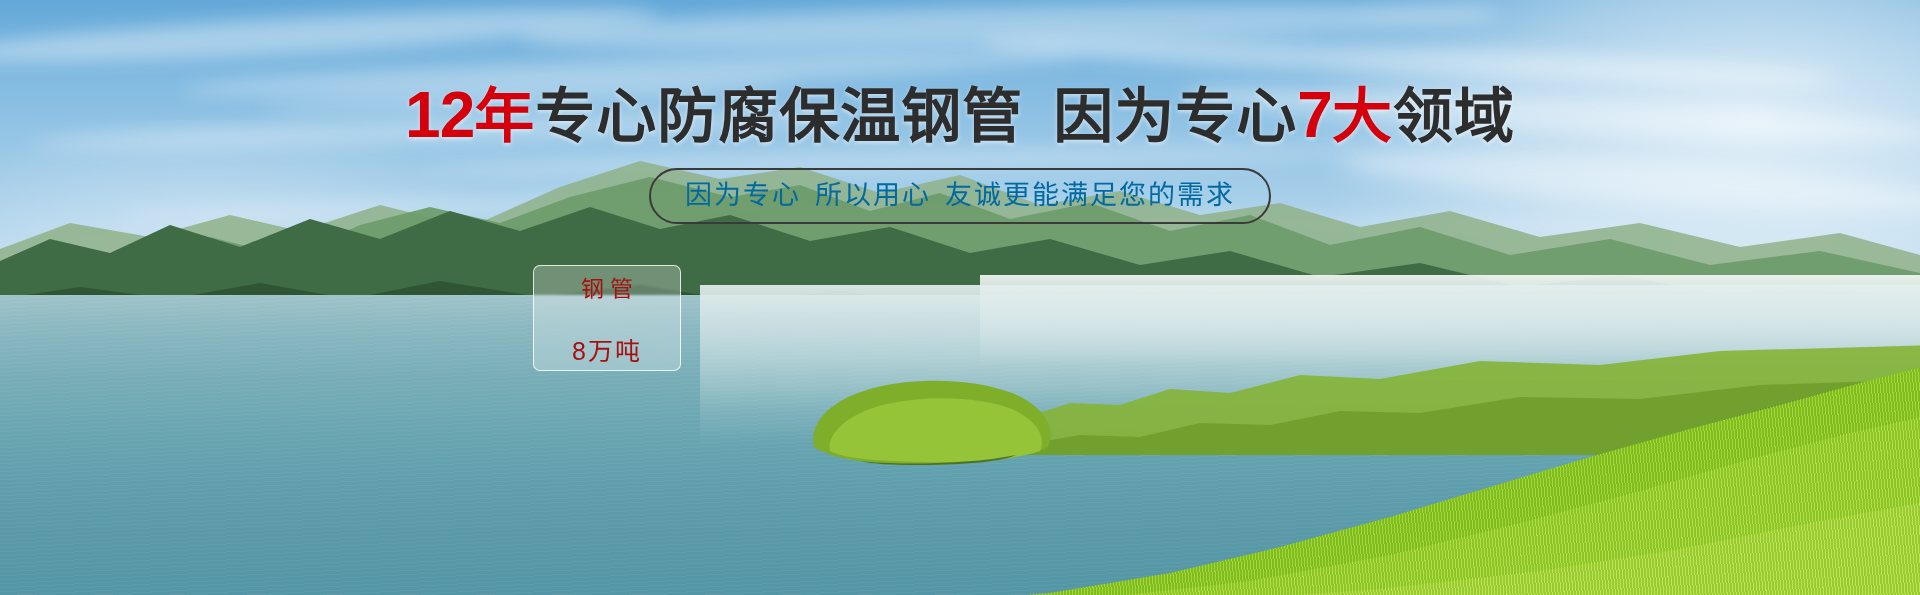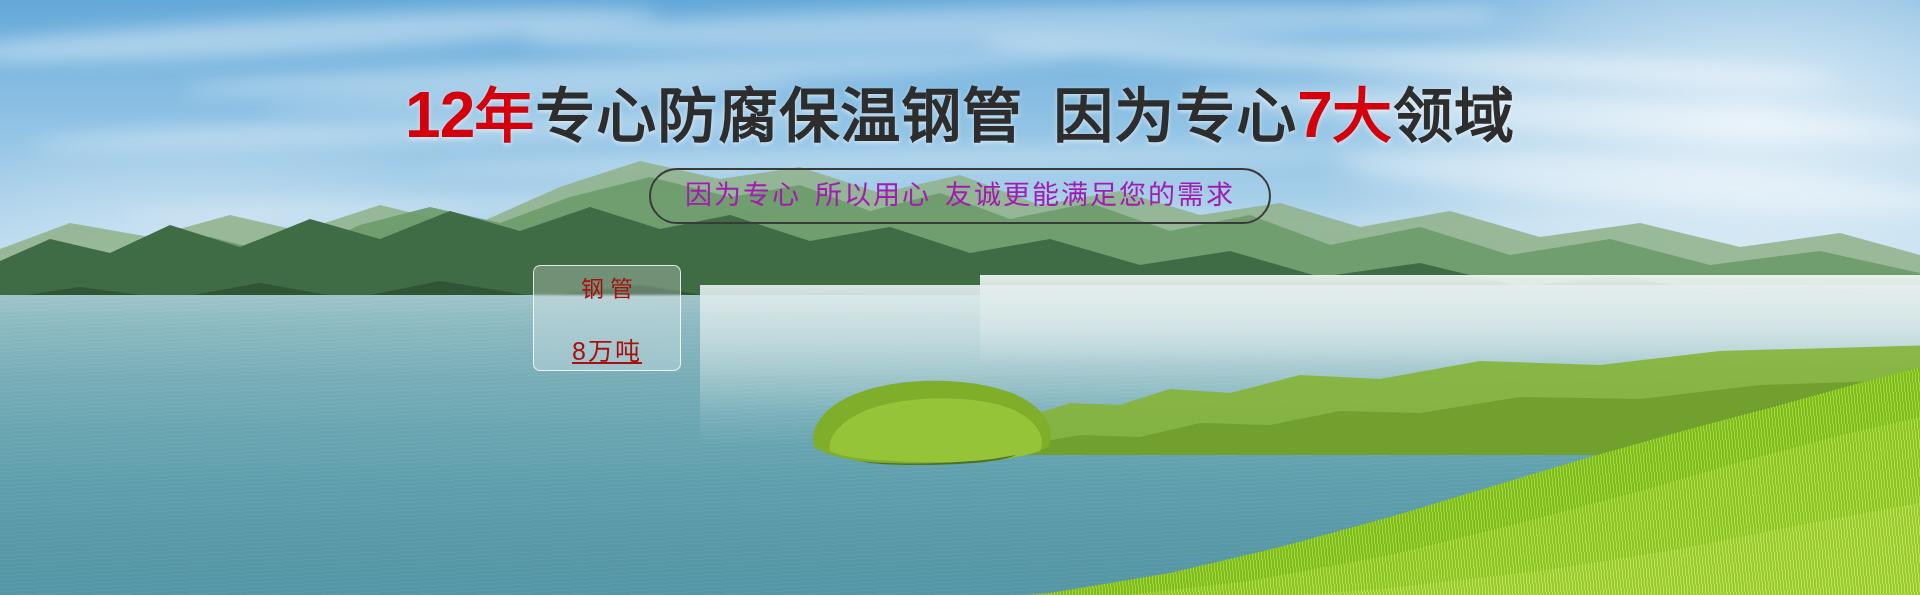--- a/index.html
+++ b/index.html
@@ -200,21 +200,21 @@
     position: absolute;
     left: 50%;
     transform: translateX(-50%);
     top: 168px;
     padding: 9px 34px 11px;
     border: 2px solid #3a3a3a;
     border-radius: 32px;
     font-size: 27px;
     line-height: 32px;
     letter-spacing: 2px;
-    color: #a21caf;
+    color: #0369a1;
     white-space: nowrap;
     background: transparent;
     text-align: center;
   }
   .pill .sp { display:inline-block; width: 14px; }
 
   
   .cards {
     position: absolute;
     left: 533px;
@@ -246,21 +246,20 @@
     margin-bottom: 16px;
     font-weight: 400;
   }
   .card-value {
     font-size: 25px;
     line-height: 28px;
     letter-spacing: 2px;
     color: #a81010;
     font-weight: 400;
     white-space: nowrap;
-    text-decoration: underline;
   }
   .card-value sup {
     font-size: 14px;
     vertical-align: super;
     letter-spacing: 0;
   }
 </style>
 </head>
 <body>
 

